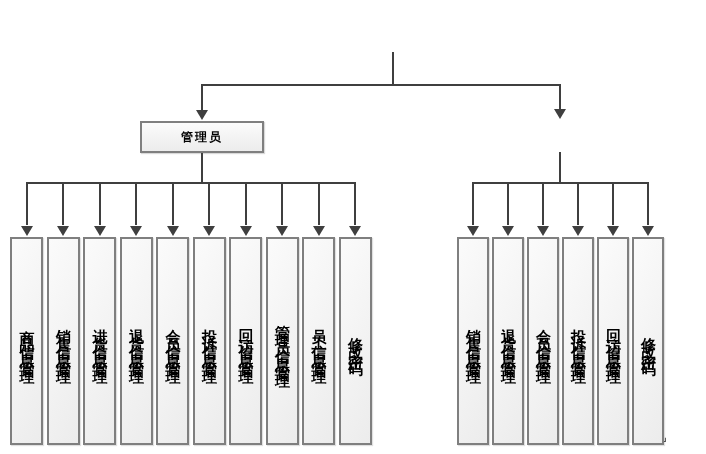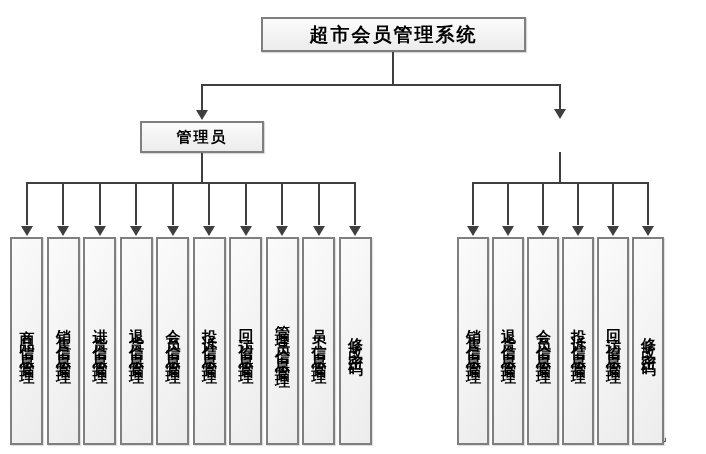--- a/index.html
+++ b/index.html
@@ -16,37 +16,36 @@
   }
   .node{
     position:absolute;box-sizing:border-box;
     display:flex;align-items:center;justify-content:center;
     border:2px solid var(--bborder,#7f7f7f);
     background:linear-gradient(180deg,var(--fill-top,#fafafa),var(--fill-bottom,#ededed));
     box-shadow:1px 1px 1px rgba(0,0,0,0.15);
     font-weight:bold;color:var(--text,#000);
   }
   .root{font-size:19px;letter-spacing:2px;}
-  .branch{font-size:15px;letter-spacing:2px;}
+  .branch{font-size:12px;letter-spacing:2px;}
   .leaf{
     position:absolute;box-sizing:border-box;
     display:flex;align-items:center;justify-content:center;
     border:2px solid var(--bborder,#7f7f7f);
     background:linear-gradient(115deg,var(--fill-top,#fafafa),var(--fill-bottom,#ededed));
     box-shadow:1px 1px 1px rgba(0,0,0,0.12);
     writing-mode:vertical-rl;text-orientation:upright;
     font-weight:bold;font-size:15px;letter-spacing:8px;color:var(--text,#000);
   }
   .pmark{position:absolute;font-size:12px;color:#555;font-family:"Liberation Sans","DejaVu Sans",sans-serif;}
 </style>
 </head>
 <body>
 
 <div class="canvas" id="canvas">
-  <div class="node root" id="root-node" style="left: 261px; top: 17px; width: 265px; height: 35px;">超市会员管理系统</div>
   <div class="node branch" id="branch-0" style="left: 140px; top: 121px; width: 124px; height: 32px;">管理员</div>
   <span class="pmark" id="pmark" style="left: 658px; top: 434px;">↵</span>
 <div class="cline" style="left: 392px; top: 52px; width: 2px; height: 34px;"></div>
     <div class="cline" style="left: 201px; top: 84px; width: 360px; height: 2px;"></div>
     <div class="cline" style="left: 201px; top: 84px; width: 2px; height: 27px;"></div>
     <div class="carrow" style="left: 196px; top: 110px;"></div>
     <div class="cline" style="left: 201px; top: 153px; width: 2px; height: 31px;"></div>
     <div class="cline" style="left: 25.5px; top: 182px; width: 330.5px; height: 2px;"></div>
     <div class="cline" style="left: 25.5px; top: 182px; width: 2px; height: 43px;"></div>
     <div class="carrow" style="left: 20.5px; top: 226px;"></div>

